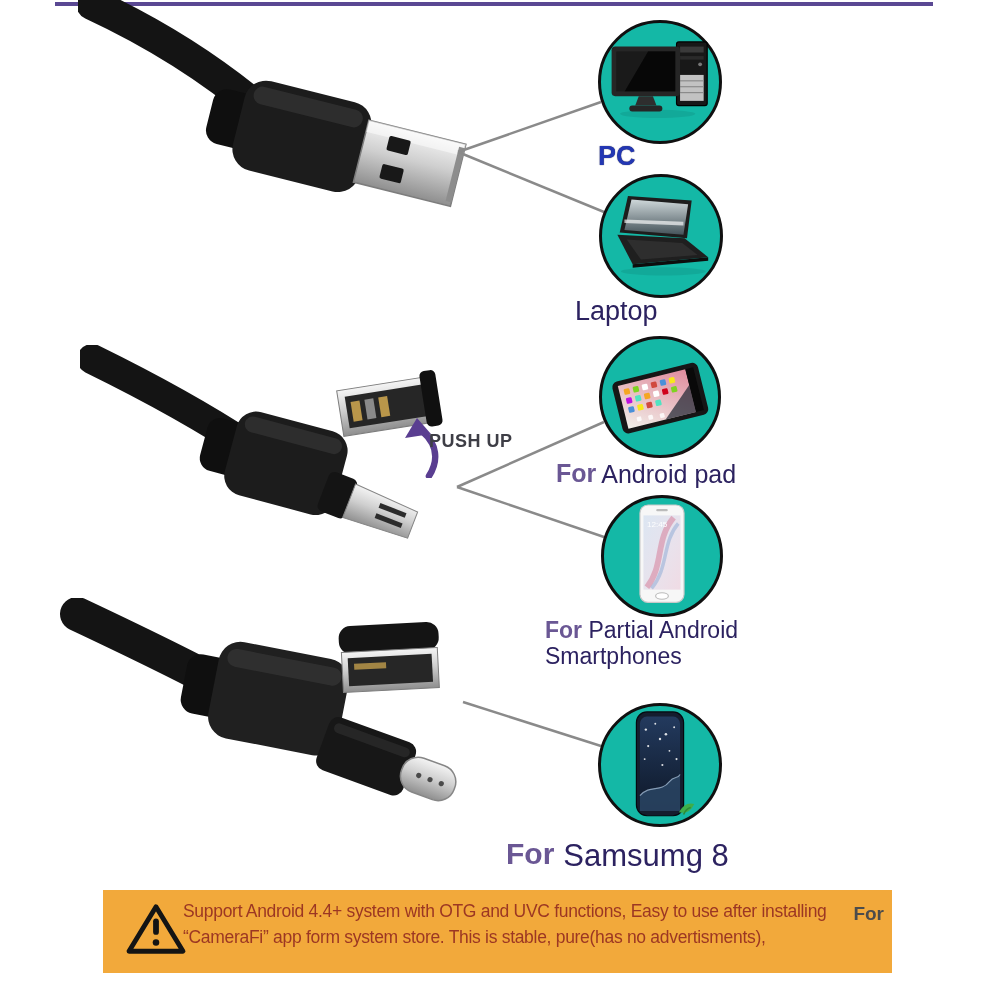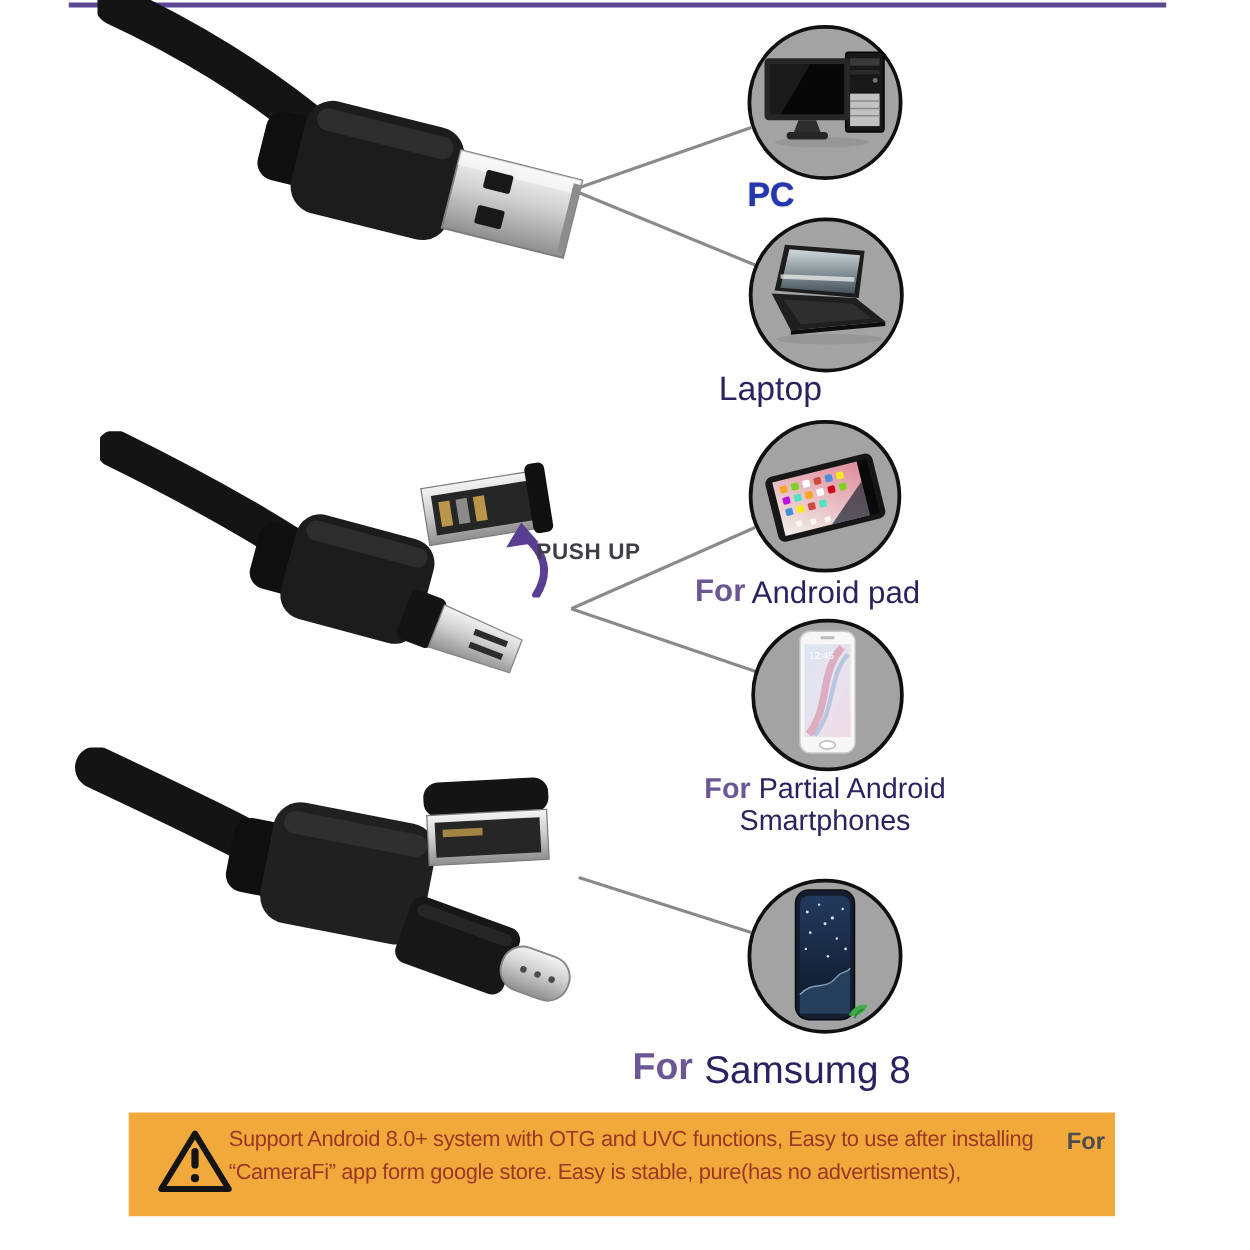--- a/index.html
+++ b/index.html
@@ -2,29 +2,29 @@
 <html style="--top-line: #5a4893; --conn-line: #8a8a8a; --label-navy: #2c2260; --label-purple: #6a5794; --pc-blue: #2337b3; --push-up: #3e3e46; --arrow-purple: #5a3e91; --band: #F2A93B; --warning-text: #9C3723; --warning-for: #4c4c4c;"><head>
 <meta charset="utf-8">
 <style>
   html,body{margin:0;padding:0;}
   body{width:1000px;height:1000px;background:#ffffff;font-family:"Liberation Sans",sans-serif;overflow:hidden;}
   .page{position:relative;width:1000px;height:1000px;background:#fff;}
   .abs{position:absolute;}
   .topline{position:absolute;left:55px;top:2px;width:878px;height:4px;background:var(--top-line,#5a4893);}
   svg.cable{position:absolute;}
   .lines{position:absolute;left:0;top:0;width:1000px;height:1000px;pointer-events:none;}
-  .circle{position:absolute;border:3px solid #101010;border-radius:50%;background:#a3a3a3;box-sizing:border-box;}
+  .circle{position:absolute;border:3px solid #101010;border-radius:50%;background:#14b8a6;box-sizing:border-box;}
   .circle svg{width:100%;height:100%;display:block;}
   .lbl{position:absolute;color:var(--label-navy,#2c2260);}
   .lbl-pc{left:598px;top:141px;width:124px;text-align:left;font-size:27px;font-weight:bold;color:var(--pc-blue,#2337b3);text-shadow:0 0 1px #1a1a3a;}
   .lbl-laptop{left:575px;top:296px;width:170px;text-align:left;font-size:27px;}
   .lbl-pad{left:556px;top:459px;display:flex;align-items:flex-start;white-space:nowrap;}
   .lbl-pad .for{font-size:25px;font-weight:bold;color:var(--label-purple,#6a5794);}
   .lbl-pad .name{font-size:25px;margin-left:5px;margin-top:1px;}
-  .lbl-s6{left:545px;top:617px;width:230px;text-align:center;font-size:23px;line-height:26px;white-space:nowrap;}
+  .lbl-s6{left:545px;top:617px;width:230px;text-align:left;font-size:23px;line-height:26px;white-space:nowrap;}
   .lbl-s6 .for{font-weight:bold;color:var(--label-purple,#6a5794);}
   .lbl-s8{left:506px;top:837px;display:flex;align-items:flex-start;white-space:nowrap;}
   .lbl-s8 .for{font-size:30px;font-weight:bold;color:var(--label-purple,#5f5287);}
   .lbl-s8 .name{font-size:31px;margin-left:9px;margin-top:1px;}
   .pushup{position:absolute;left:429px;top:431px;font-size:18px;letter-spacing:.5px;color:var(--push-up,#3e3e46);white-space:nowrap;font-weight:bold;}
   .band{position:absolute;left:103px;top:890px;width:789px;height:83px;background:var(--band,#F2A93B);}
   .band .tri{position:absolute;left:22px;top:13px;width:62px;height:54px;}
   .warn-text{position:absolute;left:80px;top:9px;font-size:17.5px;letter-spacing:-0.3px;line-height:25.5px;color:var(--warning-text,#9C3723);white-space:nowrap;}
   .warn-for{position:absolute;right:8px;top:13px;font-size:19px;font-weight:bold;color:var(--warning-for,#4c4c4c);}
 </style>
@@ -269,19 +269,19 @@
     <span class="name">Samsumg 8</span>
   </div>
 
   <div class="band">
     <svg class="tri" viewBox="0 0 64 56">
       <path d="M 32 4 L 60 50 L 4 50 Z" fill="none" stroke="#141414" stroke-width="5" stroke-linejoin="round"></path>
       <rect x="29" y="16" width="6" height="17" rx="3" fill="#141414"></rect>
       <circle cx="32" cy="41" r="3.4" fill="#141414"></circle>
     </svg>
     <div class="warn-text">
-      <div>Support Android 8.0+ system with OTG and UVC functions, Easy to use after installing</div>
-      <div>“CameraFi” app form google store. Easy is stable, pure(has no advertisments),</div>
+      <div>Support Android 4.4+ system with OTG and UVC functions, Easy to use after installing</div>
+      <div>“CameraFi” app form system store. This is stable, pure(has no advertisments),</div>
     </div>
     <div class="warn-for">For</div>
   </div>
 
 </div>
 
 </body></html>

